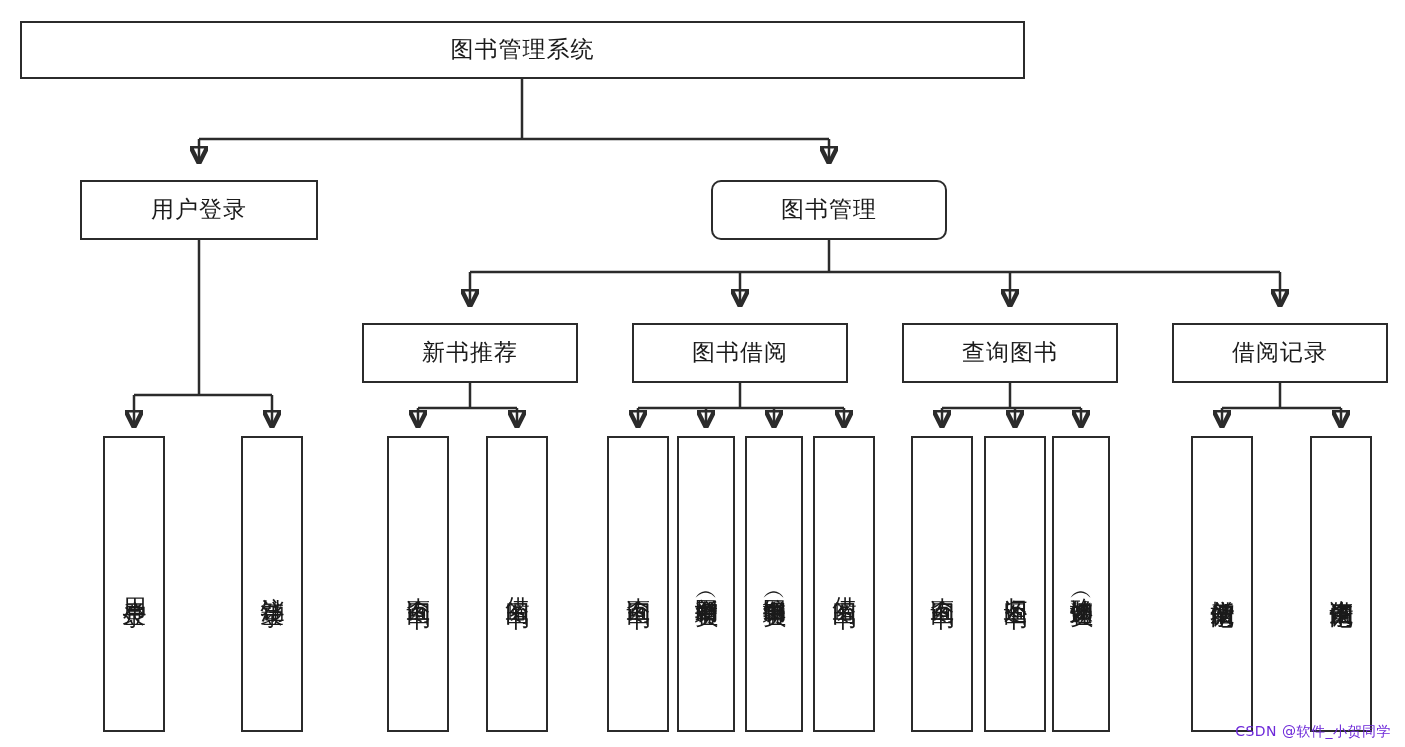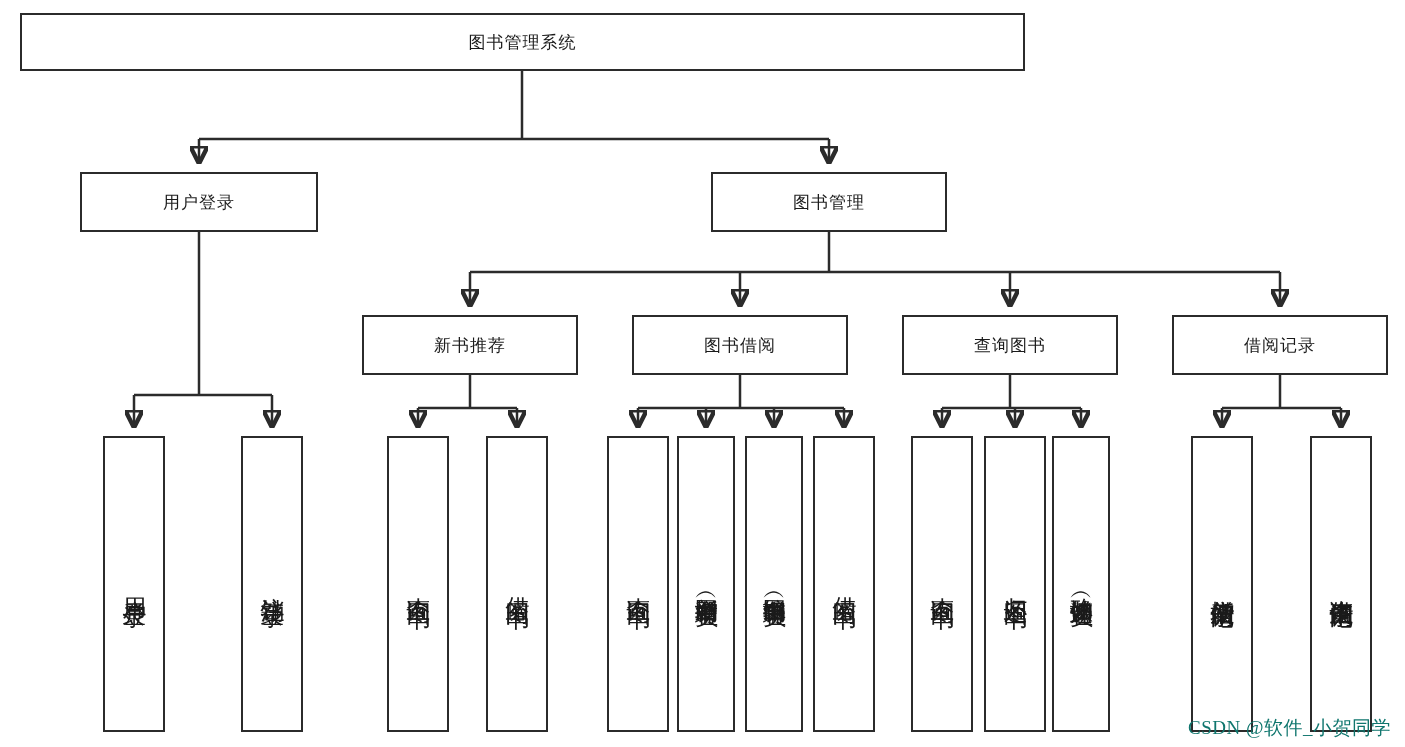--- a/index.html
+++ b/index.html
@@ -22,23 +22,24 @@
     position: absolute;
     box-sizing: border-box;
     background: #ffffff;
     border: 2.5px solid #2b2b2b;
     display: flex;
     align-items: center;
     justify-content: center;
     color: #1a1a1a;
   }
   .node.horiz {
-    font-size: 17px;
+    font-size: 23px;
     letter-spacing: 1px;
     line-height: 1.1;
+    margin-top: 8px;
   }
   .node.vert {
     writing-mode: vertical-rl;
     text-orientation: upright;
     font-size: 24px;
     line-height: 1.12;
     letter-spacing: 3px;
     padding-top: 8px;
     padding-bottom: 8px;
   }
@@ -57,25 +58,24 @@
   }
   svg.edges path, svg.edges line {
     stroke: #2b2b2b;
     stroke-width: 2.5;
     fill: none;
   }
   .watermark {
     position: absolute;
     right: 14px;
     bottom: 6px;
-    font-size: 19px;
-    color: #0f766e;
+    font-size: 14px;
+    color: #6d28d9;
     letter-spacing: 0.5px;
     white-space: nowrap;
-    font-family: Liberation Serif, serif;
   }
 </style>
 </head>
 <body>
 
 <div id="canvas">
 
   <svg class="edges" viewBox="0 0 1405 747">
     <defs>
       <marker id="arrow" viewBox="0 0 10 10" refX="9" refY="5" markerWidth="7" markerHeight="7" orient="auto-start-reverse">
@@ -124,21 +124,21 @@
     <line x1="1341" y1="408" x2="1341" y2="426" marker-end="url(#arrow)"></line>
   </svg>
 
   <div class="node horiz" style="left:20px; top:13px; width:1005px; height:58px;">
     <span>图书管理系统</span>
   </div>
 
   <div class="node horiz" style="left:80px; top:172px; width:238px; height:60px;">
     <span>用户登录</span>
   </div>
-  <div class="node horiz" style="left:711px; top:172px; width:236px; height:60px;">
+  <div class="node horiz" style="left:711px; top:172px; width:236px; height:60px;border-radius:10px;">
     <span>图书管理</span>
   </div>
 
   <div class="node horiz" style="left:632px; top:315px; width:216px; height:60px;">
     <span>图书借阅</span>
   </div>
   <div class="node horiz" style="left:362px; top:315px; width:216px; height:60px;">
     <span>新书推荐</span>
   </div>
   <div class="node horiz" style="left:902px; top:315px; width:216px; height:60px;">

